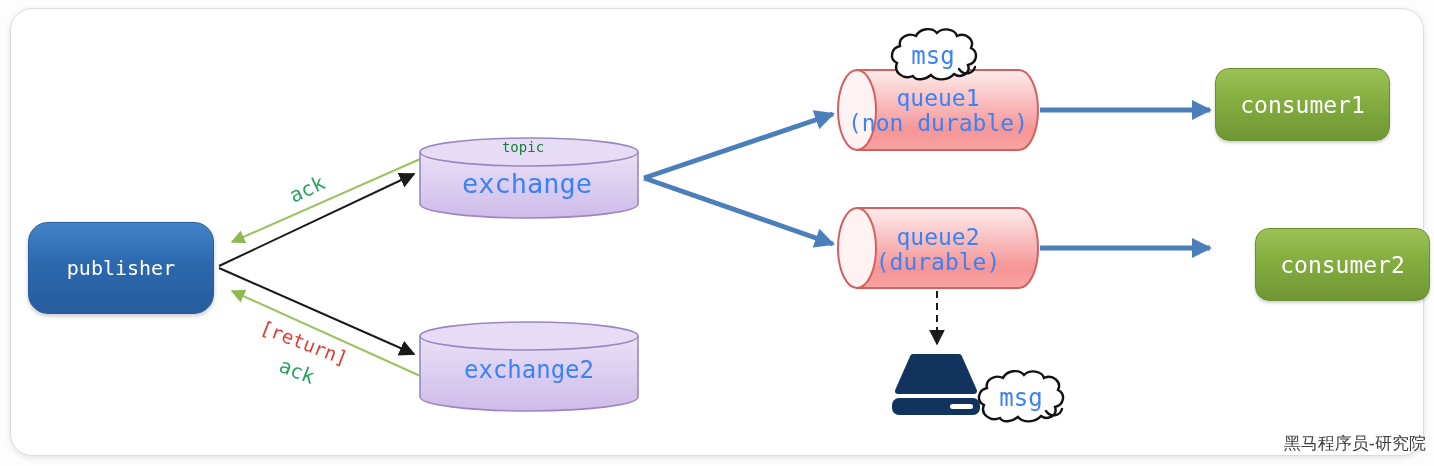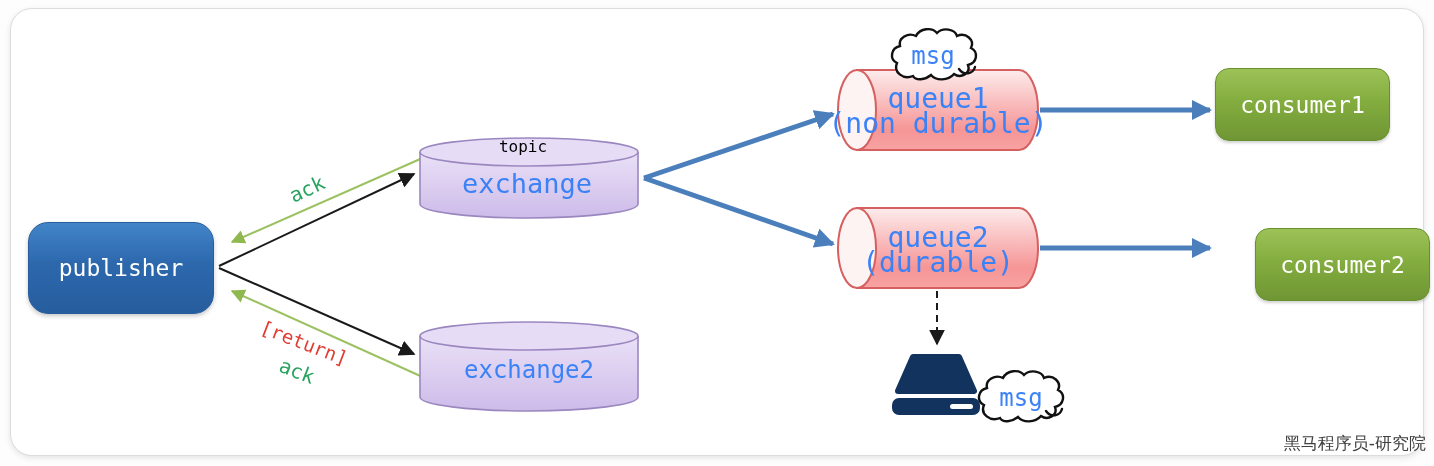--- a/index.html
+++ b/index.html
@@ -18,34 +18,34 @@
     white-space:nowrap;color:#3b82f6;line-height:1.2;
   }
   .node{
     position:absolute;display:flex;align-items:center;justify-content:center;
     color:#fff;white-space:nowrap;
   }
   .publisher{
     left:28px;top:222px;width:184px;height:90px;border-radius:20px;
     background:linear-gradient(180deg,#4284c8 0%,#2d68ad 45%,#265d9e 100%);
     border:1px solid #2a5d99;box-shadow:0 2px 4px rgba(0,0,0,.22);
-    font-size:23px;
+    font-size:20px;
   }
   .consumer{
     width:173px;height:71px;border-radius:14px;
     background:linear-gradient(180deg,#9cc257 0%,#84ad3f 45%,#6f9634 100%);
     border:1px solid #69902e;box-shadow:0 2px 3px rgba(0,0,0,.18);
     font-size:23px;
   }
   .consumer1{left:1215px;top:68px;}
   .consumer2{left:1215px;top:228px;margin-left:40px;}
-  .topic-lbl{left:523px;top:147px;font-size:16px;color:#000000;}
+  .topic-lbl{left:523px;top:147px;font-size:14px;color:#15803d;}
   .exchange-lbl{left:527px;top:184px;font-size:27px;}
   .exchange2-lbl{left:529px;top:370px;font-size:24px;}
-  .queue-lbl{text-align:center;font-size:28px;line-height:25px;}
+  .queue-lbl{text-align:center;font-size:23px;line-height:25px;}
   .queue1-lbl{left:938px;top:111px;}
   .queue2-lbl{left:938px;top:250px;}
   .msg-lbl{font-size:24px;}
   .msg1-lbl{left:933px;top:56px;}
   .msg2-lbl{left:1021px;top:398px;}
   .ack-top{left:307px;top:189px;font-size:20px;color:#27a35f;
     transform:translate(-50%,-50%) rotate(-25deg);}
   .return-lbl{left:304px;top:343px;font-size:19px;color:#e13b32;
     transform:translate(-50%,-50%) rotate(21deg);}
   .ack-bottom{left:297px;top:371px;font-size:20px;color:#27a35f;

